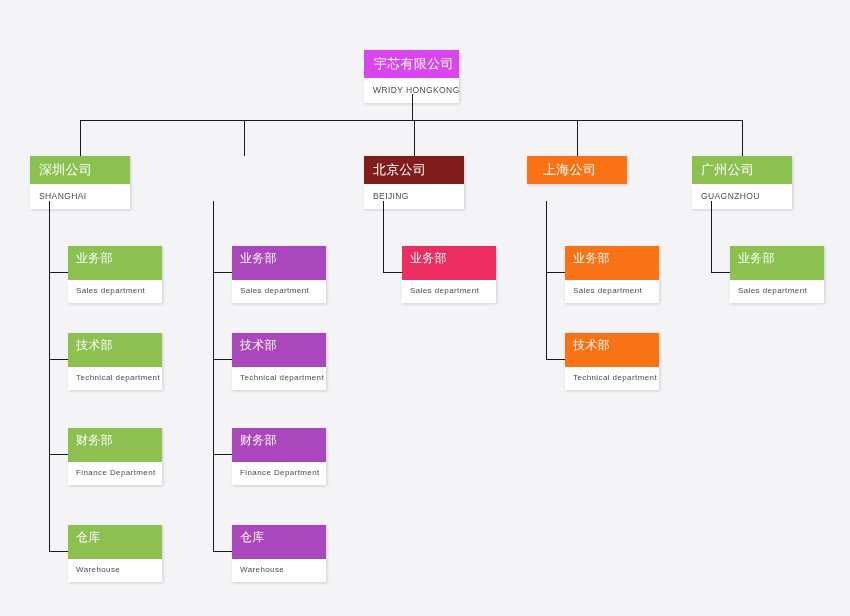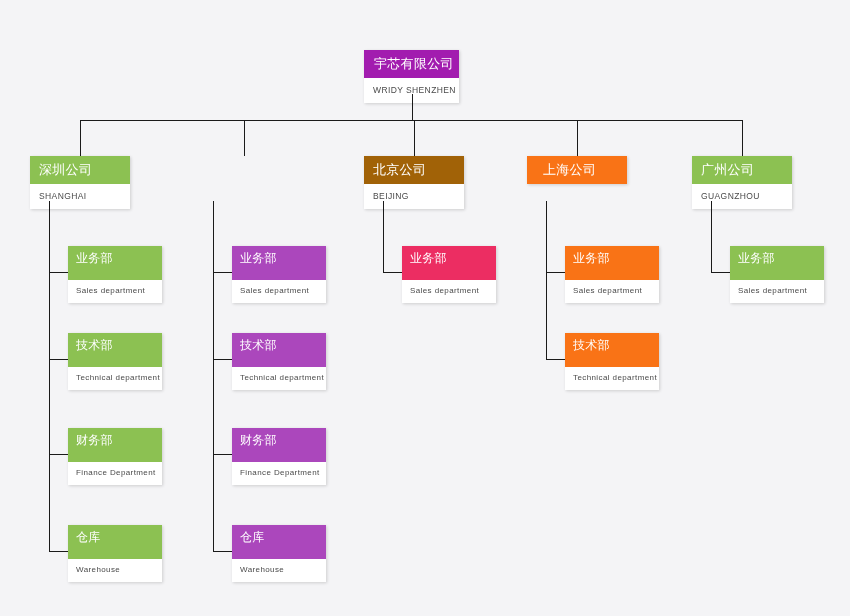--- a/index.html
+++ b/index.html
@@ -68,22 +68,22 @@
   
   .node.dept { width: 94px; }
   .node.dept .node-title { font-size: 12px; padding: 5px 8px 14px 8px; }
   .node.dept .node-sub { font-size: 8px; padding: 6px 8px 7px 8px; }
 </style>
 </head>
 <body>
 
 <div id="chart-canvas">
     <div class="node root" style="left: 364px; top: 50px; width: 95px;">
-      <div class="node-title" style="background: #a21caf;">宇芯有限公司</div>
-      <div class="node-sub">WRIDY SHENZHEN</div>
+      <div class="node-title" style="background: #d946ef;">宇芯有限公司</div>
+      <div class="node-sub">WRIDY HONGKONG</div>
     </div>
     <div class="line v" style="left: 412px; top: 94px; height: 26px;"></div>
     <div class="line h" style="left: 80px; top: 120px; width: 662px;"></div>
     <div class="line v" style="left: 80px; top: 120px; height: 36px;"></div>
     <div class="node company" style="left: 30px; top: 156px; width: 100px;">
       <div class="node-title" style="background: rgb(140, 193, 82);">深圳公司</div>
       <div class="node-sub">SHANGHAI</div>
     </div>
     <div class="line v" style="left: 49px; top: 201px; height: 350px;"></div>
     <div class="line h" style="left: 49px; top: 272px; width: 19px;"></div>
@@ -123,21 +123,21 @@
       <div class="node-title" style="background: rgb(171, 71, 188);">财务部</div>
       <div class="node-sub">Finance Department</div>
     </div>
     <div class="line h" style="left: 213px; top: 551px; width: 19px;"></div>
     <div class="node dept" style="left: 232px; top: 525px; width: 94px;">
       <div class="node-title" style="background: rgb(171, 71, 188);">仓库</div>
       <div class="node-sub">Warehouse</div>
     </div>
     <div class="line v" style="left: 414px; top: 120px; height: 36px;"></div>
     <div class="node company" style="left: 364px; top: 156px; width: 100px;">
-      <div class="node-title" style="background: #a16207;">北京公司</div>
+      <div class="node-title" style="background: #7f1d1d;">北京公司</div>
       <div class="node-sub">BEIJING</div>
     </div>
     <div class="line v" style="left: 383px; top: 201px; height: 71px;"></div>
     <div class="line h" style="left: 383px; top: 272px; width: 19px;"></div>
     <div class="node dept" style="left: 402px; top: 246px; width: 94px;">
       <div class="node-title" style="background: rgb(236, 45, 98);">业务部</div>
       <div class="node-sub">Sales department</div>
     </div>
     <div class="line v" style="left: 577px; top: 120px; height: 36px;"></div>
     <div class="node company" style="left: 527px; top: 156px; width: 100px;">

